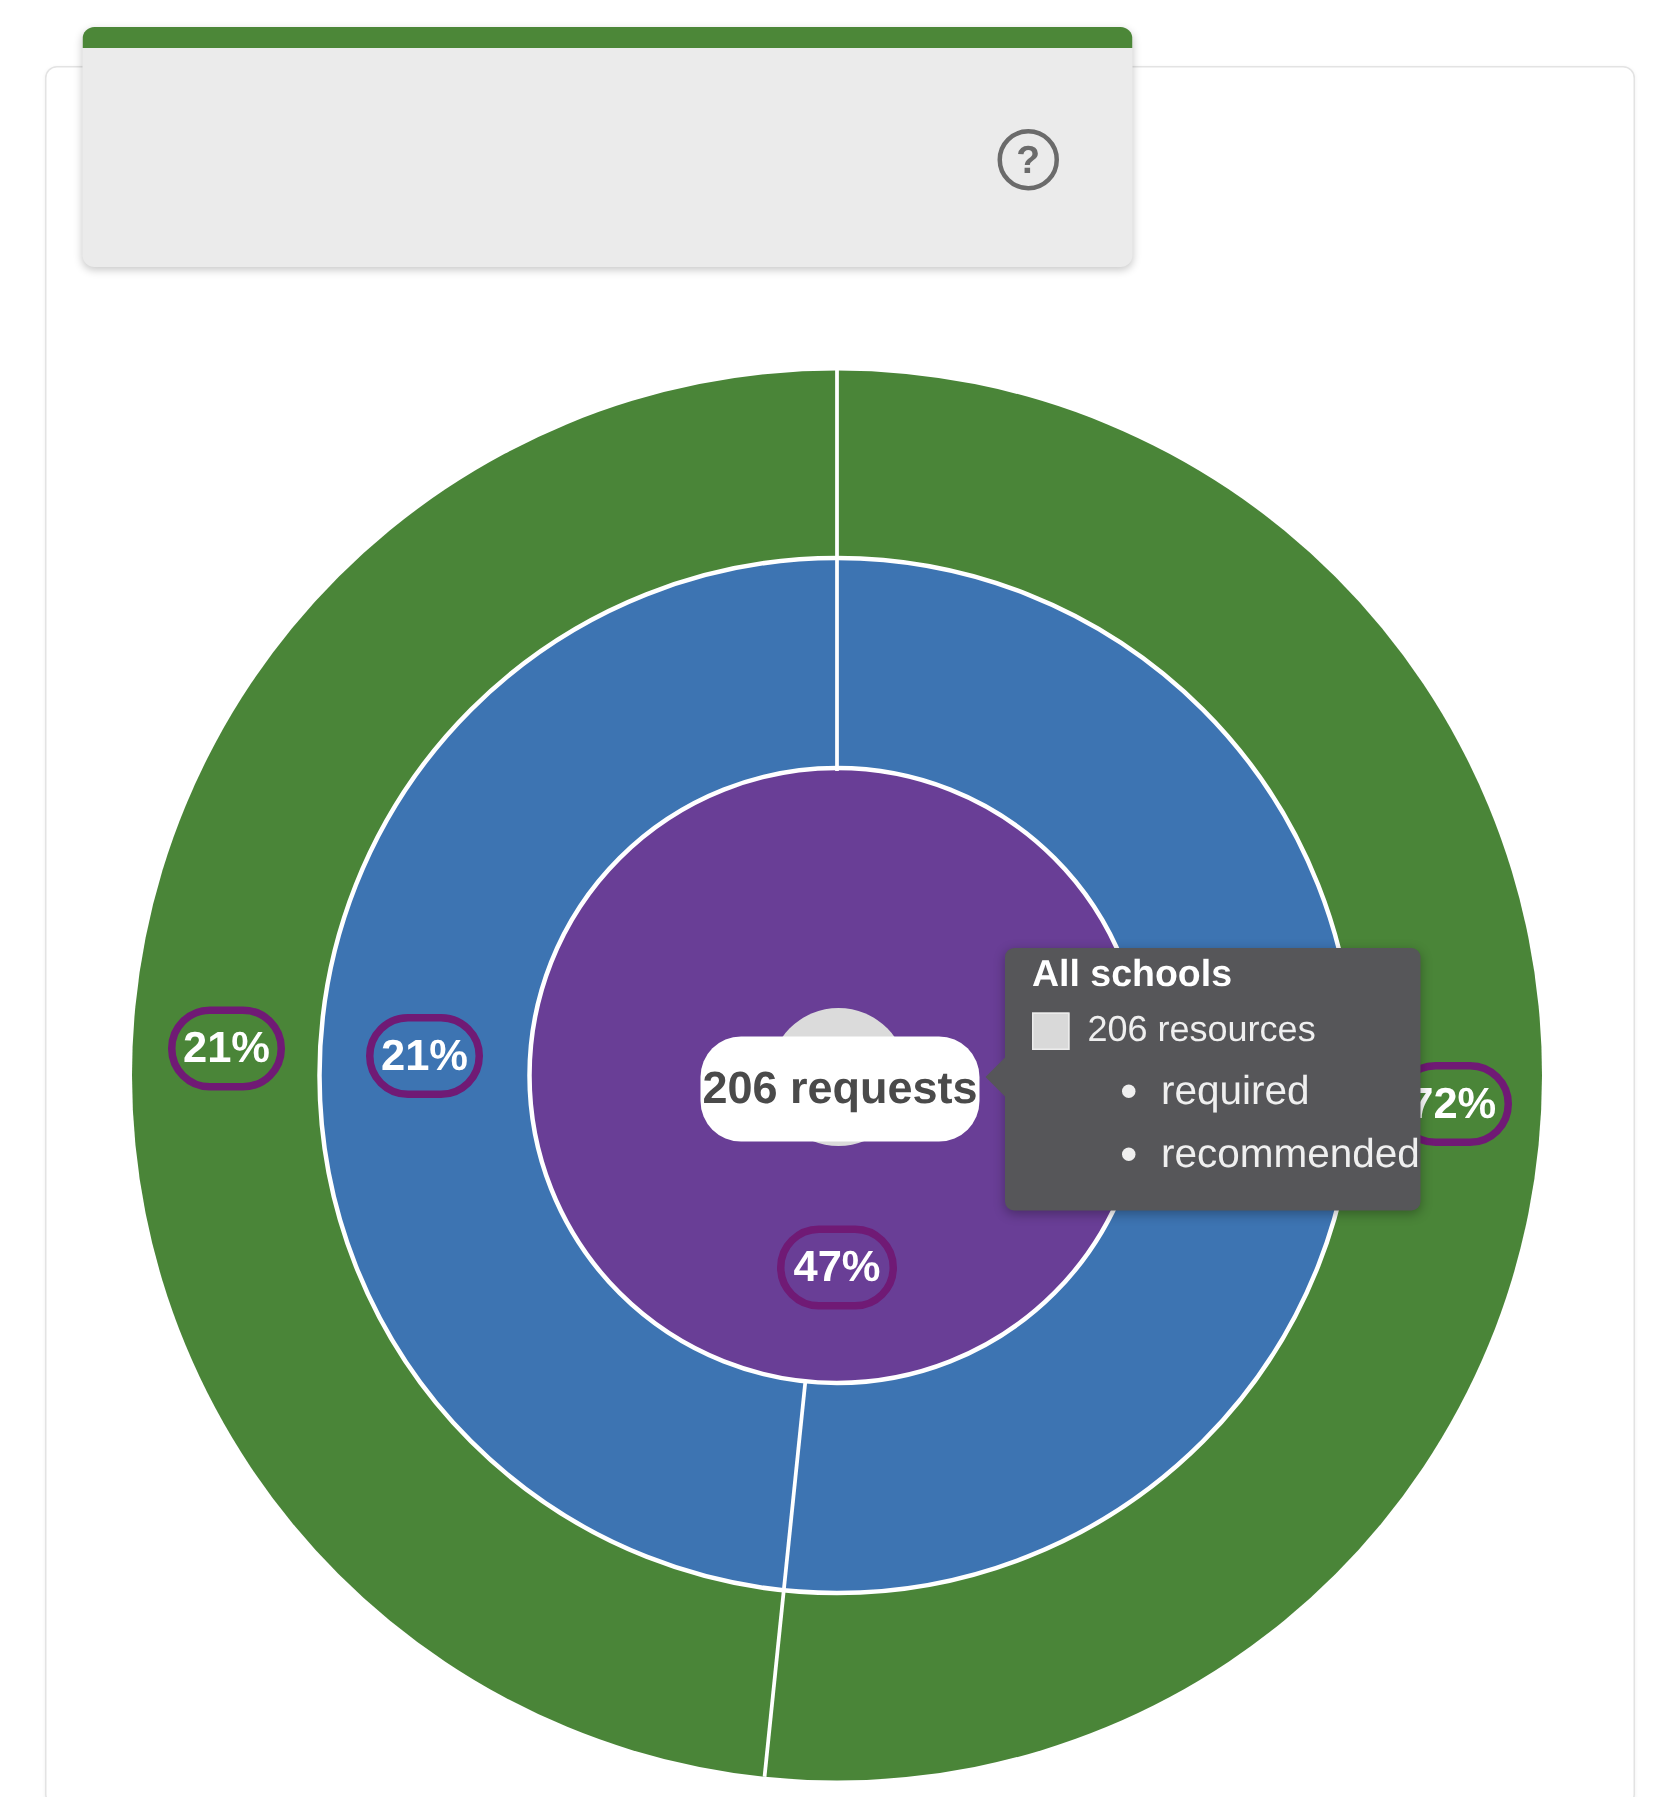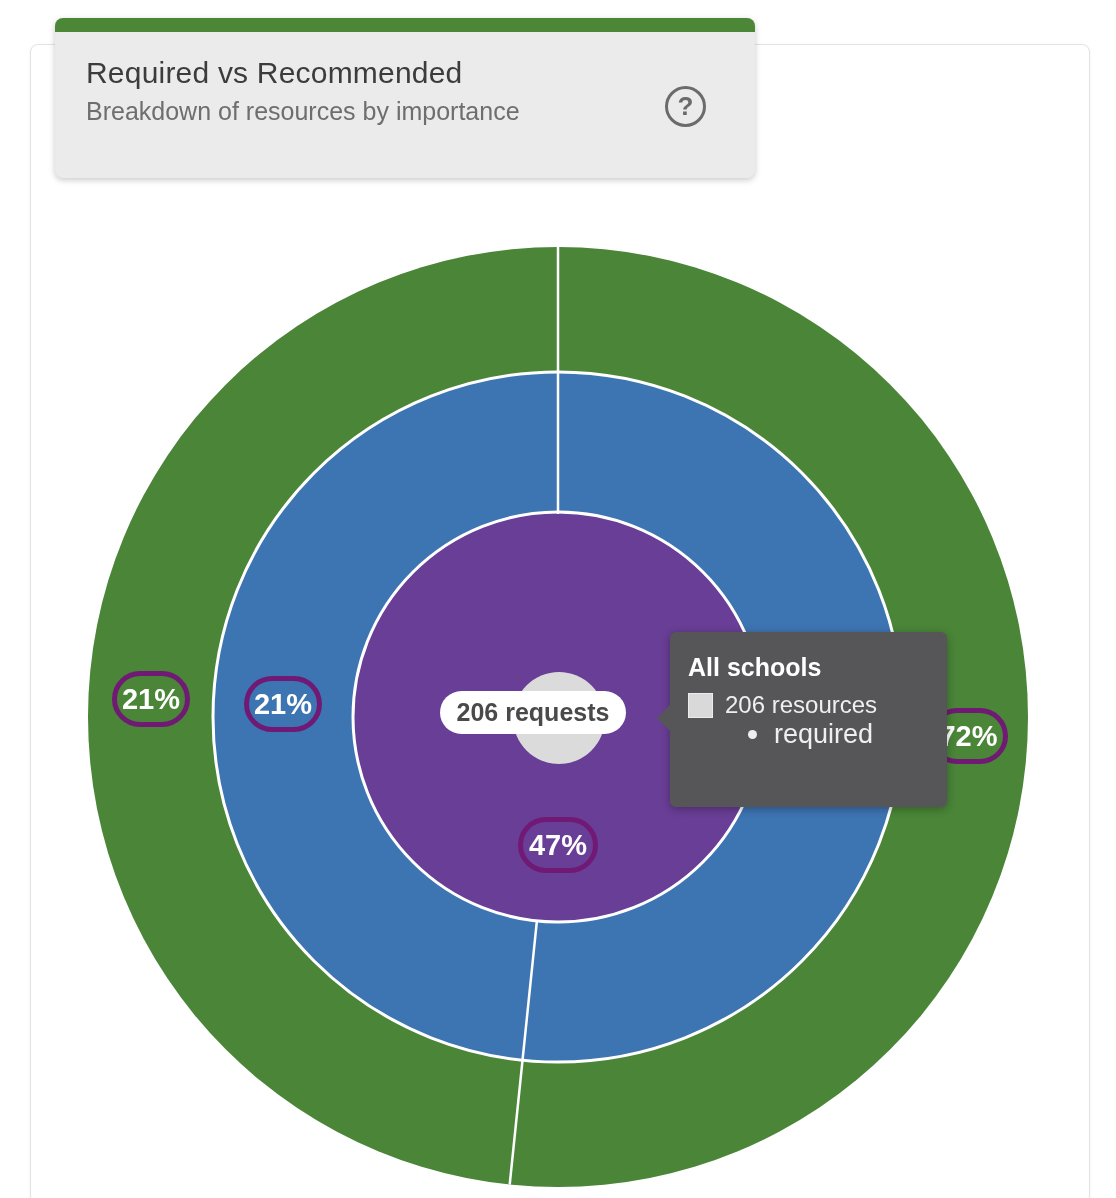--- a/index.html
+++ b/index.html
@@ -79,42 +79,42 @@
     display: flex; align-items: center; justify-content: center;
     z-index: 3;
     background: transparent;
   }
   .pill-outer-left   { left: 112px; top: 671px; width: 78px; height: 56px; }
   .pill-middle-left  { left: 244px; top: 676px; width: 78px; height: 56px; }
   .pill-outer-right  { left: 929px; top: 708px; width: 79px; height: 56px; }
   .pill-inner        { left: 518px; top: 817px; width: 80px; height: 56px; }
   .center-pill {
     position: absolute;
-    left: 440px; top: 691px;
-    width: 186px; height: 43px;
+    left: 467px; top: 691px;
+    width: 186px; height: 70px;
     background: #ffffff;
     border-radius: 27px;
     color: #4a4a4a;
-    font-size: 25px;
+    font-size: 30px;
     font-weight: bold;
     display: flex; align-items: center; justify-content: center;
     z-index: 4;
     cursor: pointer;
   }
   
   .tooltip {
     position: absolute;
     left: 670px; top: 632px;
     width: 277px; height: 175px;
     background: #565659;
     border-radius: 6px;
     box-shadow: 0 2px 8px rgba(0,0,0,0.3);
     color: #efefef;
     z-index: 7;
-    padding: 21px 16px 12px 16px;
+    padding: 3px 16px 12px 16px;
   }
   .tooltip-arrow {
     position: absolute;
     left: -13px; top: 73px;
     width: 0; height: 0;
     border-top: 13px solid transparent;
     border-bottom: 13px solid transparent;
     border-right: 13px solid #565659;
   }
   .tooltip-title {
@@ -130,20 +130,21 @@
   .tooltip-swatch {
     width: 25px; height: 25px;
     background: #d9d9d9;
     border: 1px solid #ececec;
     margin-right: 12px;
     flex: none;
   }
   .tooltip-resource-label { font-size: 24px; }
   .tooltip-bullet-row {
     display: flex; align-items: center;
+    margin-top: 11px;
     padding-left: 62px;
   }
   .tooltip-bullet-dot {
     width: 9px; height: 9px;
     border-radius: 50%;
     background: #efefef;
     margin-right: 17px;
     flex: none;
   }
   .tooltip-bullet-label { font-size: 27px; }
@@ -170,31 +171,31 @@
 
 <div class="pct-pill pill-outer-left">21%</div>
 <div class="pct-pill pill-middle-left">21%</div>
 <div class="pct-pill pill-outer-right">72%</div>
 <div class="pct-pill pill-inner">47%</div>
 
 <div class="center-pill">206 requests</div>
 
 <div class="header-card">
   <div class="header-accent" style="background:#4c8738;"></div>
-  <div class="header-text">
-    <div class="header-title">Required vs Recommended</div>
-    <div class="header-subtitle">Breakdown of resources by importance</div>
-  </div>
   <div class="help-icon">?</div>
 </div>
 
 <div class="tooltip" style="background: rgb(86, 86, 89);">
   <div class="tooltip-arrow" style="border-right-color: rgb(86, 86, 89);"></div>
   <div class="tooltip-title">All schools</div>
   <div class="tooltip-resource-row">
     <div class="tooltip-swatch" style="background: rgb(217, 217, 217);"></div>
     <div class="tooltip-resource-label">206 resources</div>
   </div>
   <div class="tooltip-bullet-row">
     <div class="tooltip-bullet-dot"></div>
     <div class="tooltip-bullet-label">required</div>
   </div>
+  <div class="tooltip-bullet-row">
+    <div class="tooltip-bullet-dot"></div>
+    <div class="tooltip-bullet-label">recommended</div>
+  </div>
 </div>
 
 </body></html>

